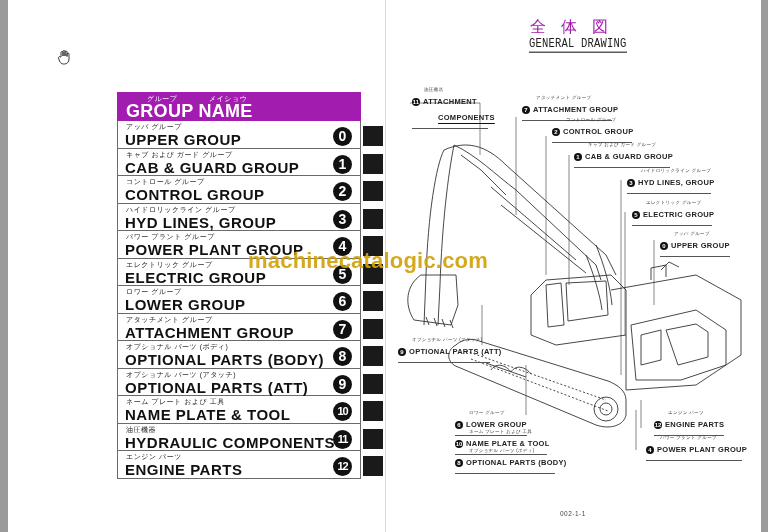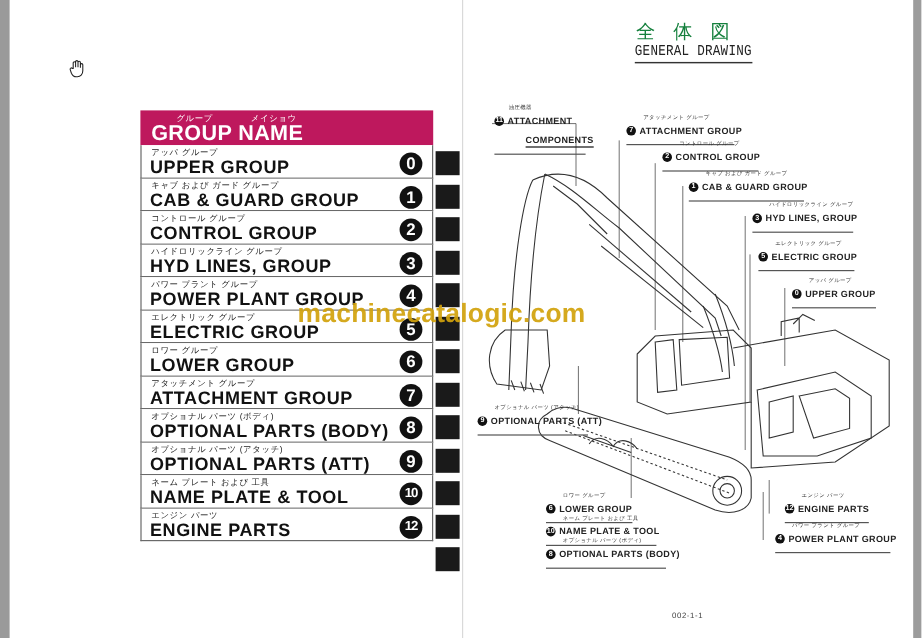--- a/index.html
+++ b/index.html
@@ -7,37 +7,37 @@
   body { position: relative; font-family: "Liberation Sans", sans-serif; color: #111; }
 
   .viewer-edge-left { position: absolute; left: 0; top: 0; width: 8px; height: 532px; background: #9a9a9a; }
   .viewer-edge-right { position: absolute; right: 0; top: 0; width: 7px; height: 532px; background: #9c9c9c; }
   .page-divider { position: absolute; left: 385px; top: 0; width: 1px; height: 532px; background: #d9d9d9; }
 
   .hand-cursor { position: absolute; left: 57px; top: 49px; width: 14px; height: 16px; }
 
   
   .index-table { position: absolute; left: 117px; top: 92px; width: 244px; }
-  .index-header { height: 29px; background: #be185d; color: #fff; padding-left: 10px; position: relative; }
+  .index-header { height: 29px; background: #a21caf; color: #fff; padding-left: 10px; position: relative; }
   .index-header .kana { position: absolute; top: 2px; font-size: 7px; letter-spacing: 0.5px; }
   .index-header .kana.k1 { left: 30px; }
   .index-header .kana.k2 { left: 92px; }
   .index-header .title { position: absolute; left: 9px; top: 9px; font-size: 18px; font-weight: bold; letter-spacing: 0.3px; }
 
   .index-row { position: relative; height: 27.5px; border: 1px solid #6a6a6a; border-top: none; background: #fff; }
   .index-row .kana { position: absolute; left: 8px; top: 1px; font-size: 7px; color: #222; letter-spacing: 0.5px; white-space: nowrap; }
   .index-row .label { position: absolute; left: 7px; top: 10px; font-size: 15px; font-weight: bold; letter-spacing: 0.5px; white-space: nowrap; color: #111; }
   .index-row .num { position: absolute; right: 8px; top: 6px; width: 19px; height: 19px; border-radius: 50%; background: #111; color: #fff; font-size: 14px; font-weight: bold; text-align: center; line-height: 19px; }
   .index-row .num.two { font-size: 11px; letter-spacing: -1px; }
 
   .thumb-tabs { position: absolute; left: 363px; top: 126px; width: 20px; }
   .thumb-tab { height: 20px; margin-bottom: 7.5px; background: #1a1a1a; }
 
   
-  .drawing-title-jp { position: absolute; left: 530px; top: 17px; font-family: "DejaVu Sans", sans-serif; font-size: 16px; letter-spacing: 15px; color: #15803d; }
+  .drawing-title-jp { position: absolute; left: 530px; top: 17px; font-family: "DejaVu Sans", sans-serif; font-size: 16px; letter-spacing: 15px; color: #a21caf; }
   .drawing-title-en { position: absolute; left: 529px; top: 36px; font-family: "Liberation Mono", monospace; font-size: 10.5px; letter-spacing: 0.2px; color: #222; border-bottom: 1px solid #333; padding-bottom: 1px; transform: scaleY(1.2); transform-origin: left top; }
 
   .callout { position: absolute; white-space: nowrap; }
   .callout .kana { position: absolute; font-size: 4.5px; color: #333; top: -5px; left: 14px; letter-spacing: 0.3px; }
   .callout .bullet { display: inline-block; width: 8px; height: 8px; border-radius: 50%; background: #111; color: #fff; font-size: 6px; font-weight: bold; text-align: center; line-height: 8px; vertical-align: middle; margin-right: 3px; }
   .callout .lbl { font-size: 7.5px; font-weight: bold; color: #222; letter-spacing: 0.3px; vertical-align: middle; }
   .callout .rule { position: absolute; left: 0; right: 0; bottom: -3px; height: 1px; background: #555; }
 
   .excavator { position: absolute; left: 396px; top: 95px; width: 360px; height: 380px; }
 
@@ -110,20 +110,25 @@
   </div>
   <div class="index-row">
     <span class="kana">オプショナル パーツ (アタッチ)</span>
     <span class="label">OPTIONAL PARTS (ATT)</span>
     <span class="num">9</span>
   </div>
   <div class="index-row">
     <span class="kana">ネーム プレート および 工具</span>
     <span class="label">NAME PLATE &amp; TOOL</span>
     <span class="num two">10</span>
+  </div>
+  <div class="index-row">
+    <span class="kana">油圧機器</span>
+    <span class="label">HYDRAULIC COMPONENTS</span>
+    <span class="num two">11</span>
   </div>
   <div class="index-row">
     <span class="kana">エンジン パーツ</span>
     <span class="label">ENGINE PARTS</span>
     <span class="num two">12</span>
   </div>
 </div>
 
 <div class="thumb-tabs">
   <div class="thumb-tab"></div>

